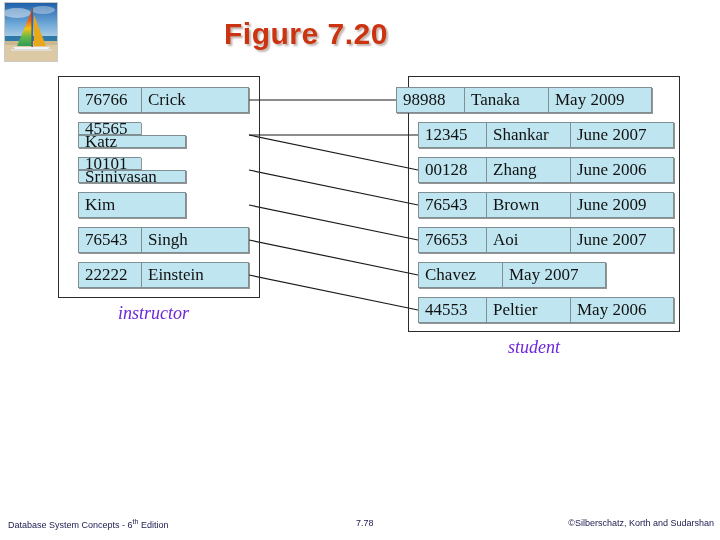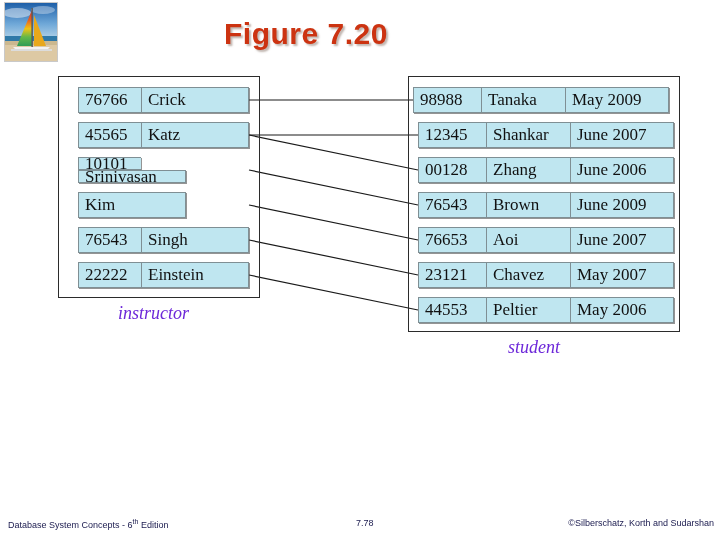--- a/index.html
+++ b/index.html
@@ -171,42 +171,42 @@
     </svg>
 
   <div class="tablebox" id="instructor-box"></div>
   <div class="tablebox" id="student-box"></div>
 
   <div id="instructor-rows">
       <div class="row" style="left: 78px; top: 87px;">
         <div class="cell inst-c0">76766</div>
         <div class="cell inst-c1 last">Crick</div>
       </div>
-      <div class="row" style="left: 78px; top: 122px;">
+      <div class="row" style="left: 78px; top: 122px; flex-direction: column;">
         <div class="cell inst-c0">45565</div>
         <div class="cell inst-c1 last">Katz</div>
       </div>
       <div class="row" style="left: 78px; top: 157px; flex-direction: column;">
         <div class="cell inst-c0">10101</div>
         <div class="cell inst-c1 last">Srinivasan</div>
       </div>
       <div class="row" style="left: 78px; top: 192px;">
         <div class="cell inst-c1 last">Kim</div>
       </div>
       <div class="row" style="left: 78px; top: 227px;">
         <div class="cell inst-c0">76543</div>
         <div class="cell inst-c1 last">Singh</div>
       </div>
       <div class="row" style="left: 78px; top: 262px;">
         <div class="cell inst-c0">22222</div>
         <div class="cell inst-c1 last">Einstein</div>
       </div>
     </div>
   <div id="student-rows">
-      <div class="row" style="left: 413px; top: 87px; text-align: center;">
+      <div class="row" style="left: 396px; top: 87px; text-align: center;">
         <div class="cell stu-c0">98988</div>
         <div class="cell stu-c1">Tanaka</div>
         <div class="cell stu-c2 last">May 2009</div>
       </div>
       <div class="row" style="left: 418px; top: 122px;">
         <div class="cell stu-c0">12345</div>
         <div class="cell stu-c1">Shankar</div>
         <div class="cell stu-c2 last">June 2007</div>
       </div>
       <div class="row" style="left: 418px; top: 157px; border-radius: 7px;">
@@ -218,21 +218,20 @@
         <div class="cell stu-c0">76543</div>
         <div class="cell stu-c1">Brown</div>
         <div class="cell stu-c2 last">June 2009</div>
       </div>
       <div class="row" style="left: 418px; top: 227px;">
         <div class="cell stu-c0">76653</div>
         <div class="cell stu-c1">Aoi</div>
         <div class="cell stu-c2 last">June 2007</div>
       </div>
       <div class="row" style="left: 418px; top: 262px;">
-        <div class="cell stu-c0">23121</div>
         <div class="cell stu-c1">Chavez</div>
         <div class="cell stu-c2 last">May 2007</div>
       </div>
       <div class="row" style="left: 418px; top: 297px;">
         <div class="cell stu-c0">44553</div>
         <div class="cell stu-c1">Peltier</div>
         <div class="cell stu-c2 last">May 2006</div>
       </div>
     </div>
 

